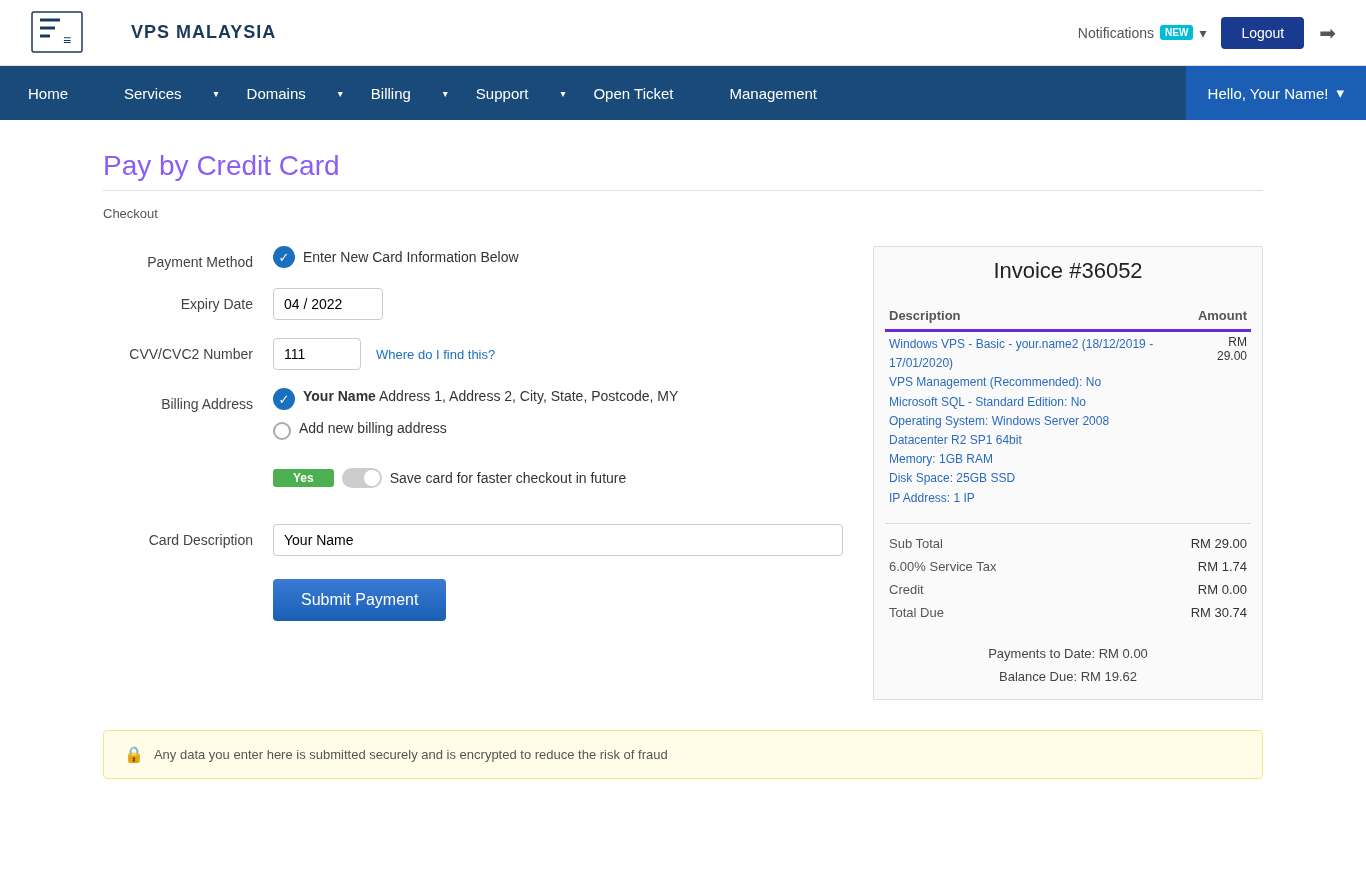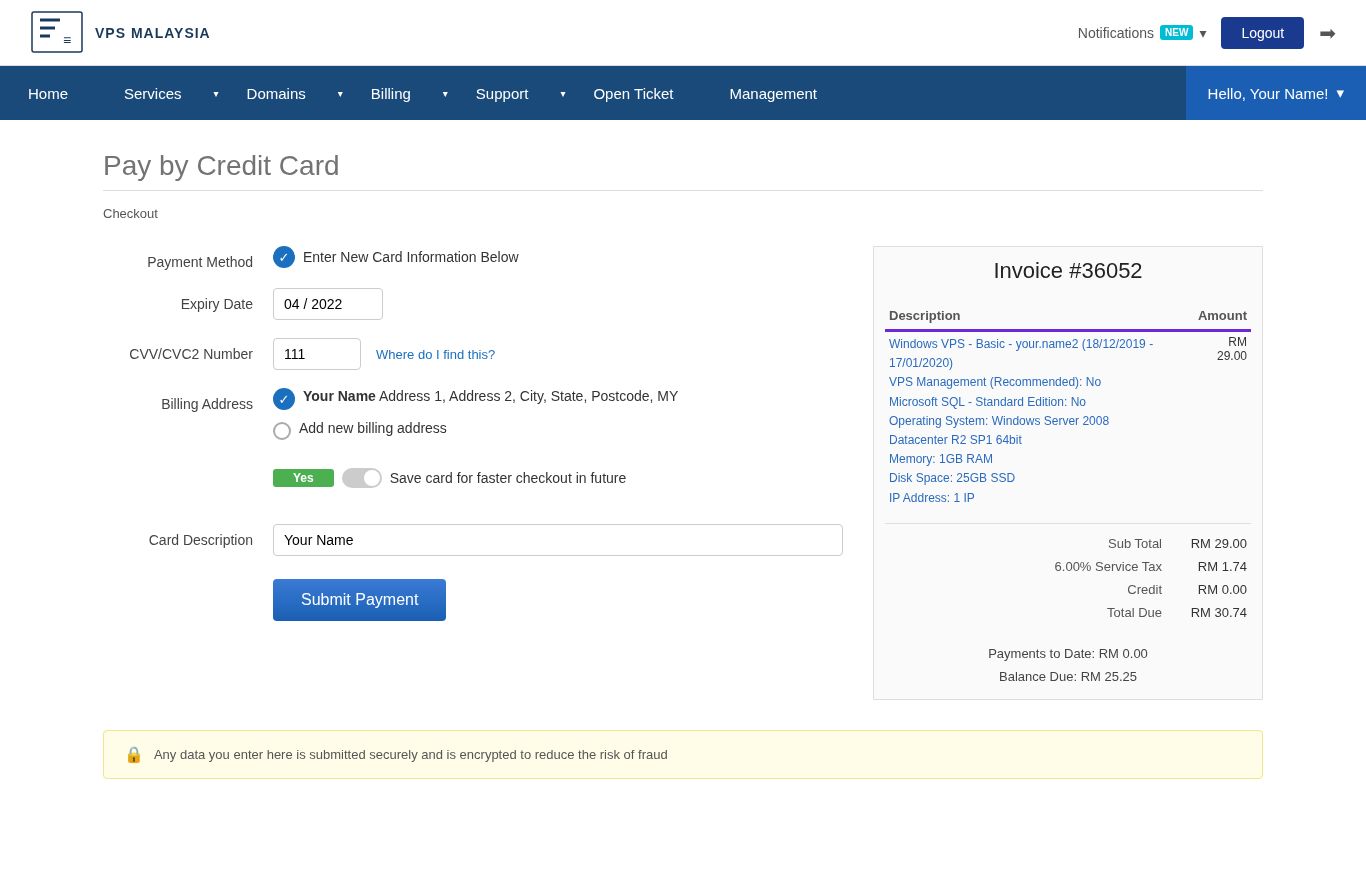--- a/index.html
+++ b/index.html
@@ -17,24 +17,25 @@
     .logo {
       display: flex;
       align-items: center;
       gap: 10px;
     }
     .logo-icon {
       width: 55px;
       height: 45px;
     }
     .logo-text {
-      font-size: 14px;
+      font-size: 18px;
       font-weight: bold;
       color: #1a3a5c;
       letter-spacing: 1px;
+      margin-left: 36px;
     }
     .header-right {
       display: flex;
       align-items: center;
       gap: 15px;
     }
     .notifications {
       display: flex;
       align-items: center;
       gap: 6px;
@@ -105,21 +106,21 @@
     }
 
     
     .main-content {
       max-width: 1200px;
       margin: 0 auto;
       padding: 30px 20px;
     }
     .page-title {
       font-size: 28px;
-      color: #737373;
+      color: #8b5cf6;
       font-weight: 300;
       margin-bottom: 8px;
     }
     .page-title-divider {
       border: none;
       border-top: 1px solid #ddd;
       margin-bottom: 15px;
     }
     .breadcrumb {
       font-size: 13px;
@@ -311,21 +312,21 @@
     .invoice-totals {
       border-top: 1px solid #ddd;
       padding-top: 8px;
     }
     .invoice-total-row {
       display: flex;
       justify-content: space-between;
       padding: 4px 4px;
       font-size: 13px;
     }
-    .invoice-total-row .label { color: #555; text-align: right; flex: 1; padding-right: 15px; }
+    .invoice-total-row .label { color: #555; flex: 1; padding-right: 15px; }
     .invoice-total-row .amount { color: #333; min-width: 70px; text-align: right; }
     .invoice-summary {
       text-align: center;
       font-size: 13px;
       color: #444;
       margin-top: 18px;
       line-height: 1.8;
     }
 
     
@@ -518,21 +519,21 @@
           <span class="label">Credit</span>
           <span class="amount">RM 0.00</span>
         </div>
         <div class="invoice-total-row">
           <span class="label">Total Due</span>
           <span class="amount">RM 30.74</span>
         </div>
       </div>
       <div class="invoice-summary">
         <div>Payments to Date: RM 0.00</div>
-        <div>Balance Due: RM 25.25</div>
+        <div>Balance Due: RM 19.62</div>
       </div>
     </div>
   </div>
 
   <div class="security-notice">
     <span class="lock-icon">🔒</span>
     <span>Any data you enter here is submitted securely and is encrypted to reduce the risk of fraud</span>
   </div>
 </div>
 

